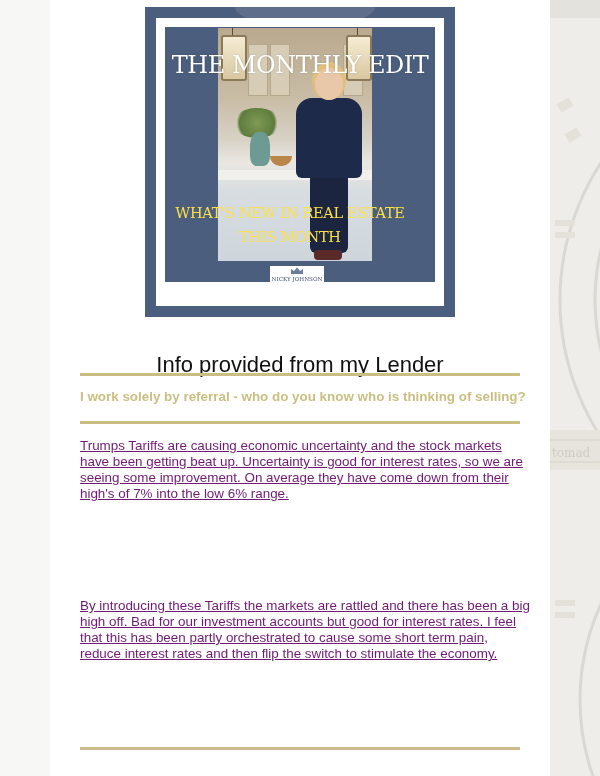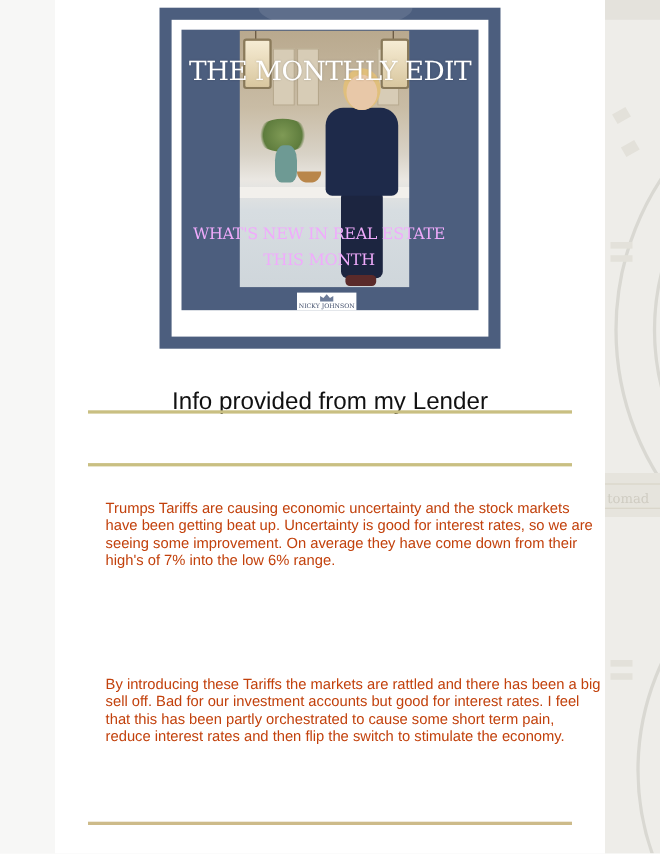--- a/index.html
+++ b/index.html
@@ -110,21 +110,21 @@
       font-size: 24px; letter-spacing: -0.5px;
       color: #ffffff;
       text-shadow: 0 0 2px rgba(0,0,0,0.2);
       white-space: nowrap;
     }
     .hero-sub {
       position: absolute; left: 0; top: 174px; width: 270px;
       text-align: center;
       font-family: "DejaVu Serif", serif;
       font-size: 14.5px; line-height: 24px; letter-spacing: -0.3px;
-      color: #f0abfc;
+      color: #fde047;
       padding-right: 20px; box-sizing: border-box;
     }
     .hero-logo {
       position: absolute; left: 105px; top: 239px; width: 54px; height: 22px;
       background: #ffffff;
       text-align: center;
     }
     .crown {
       display: block; margin: 1px auto 0; width: 14px; height: 8px;
     }
@@ -148,22 +148,23 @@
     .rule.r1 { top: 373px; }
     .rule.r2 { top: 421px; }
     .rule.r3 { top: 747px; background: #cdbb8a; }
     .referral {
       position: absolute; left: 30px; top: 389px; width: 440px;
       font-size: 13.4px; font-weight: bold; color: #c9bf82;
       white-space: nowrap;
     }
     .body-para {
       position: absolute; left: 30px; width: 450px;
-      font-size: 13.4px; line-height: 16px; color: #c2410c;
-      margin: 16px;
+      font-size: 13.4px; line-height: 16px; color: #701a75;
+      margin: 0;
+      text-decoration: underline;
     }
     .p1 { top: 438px; }
     .p2 { top: 518px; }
     .p3 { top: 598px; }
     .p4 { top: 677px; }
   </style>
 </head>
 <body>
 
 <div class="bg-left"></div>
@@ -223,19 +224,20 @@
           </svg>
           <span class="logo-text">NICKY JOHNSON</span>
         </div>
       </div>
     </div>
   </div>
 
   <div class="heading">Info provided from my Lender</div>
 
   <div class="rule r1"></div>
+  <div class="referral">I work solely by referral - who do you know who is thinking of selling?</div>
   <div class="rule r2"></div>
 
   <p class="body-para p1">Trumps Tariffs are causing economic uncertainty and the stock markets have been getting beat up. Uncertainty is good for interest rates, so we are seeing some improvement. On average they have come down from their high's of 7% into the low 6% range.</p>
-  <p class="body-para p3">By introducing these Tariffs the markets are rattled and there has been a big sell off. Bad for our investment accounts but good for interest rates. I feel that this has been partly orchestrated to cause some short term pain, reduce interest rates and then flip the switch to stimulate the economy.</p>
+  <p class="body-para p3">By introducing these Tariffs the markets are rattled and there has been a big high off. Bad for our investment accounts but good for interest rates. I feel that this has been partly orchestrated to cause some short term pain, reduce interest rates and then flip the switch to stimulate the economy.</p>
 
   <div class="rule r3"></div>
 </div>
 
 </body></html>

